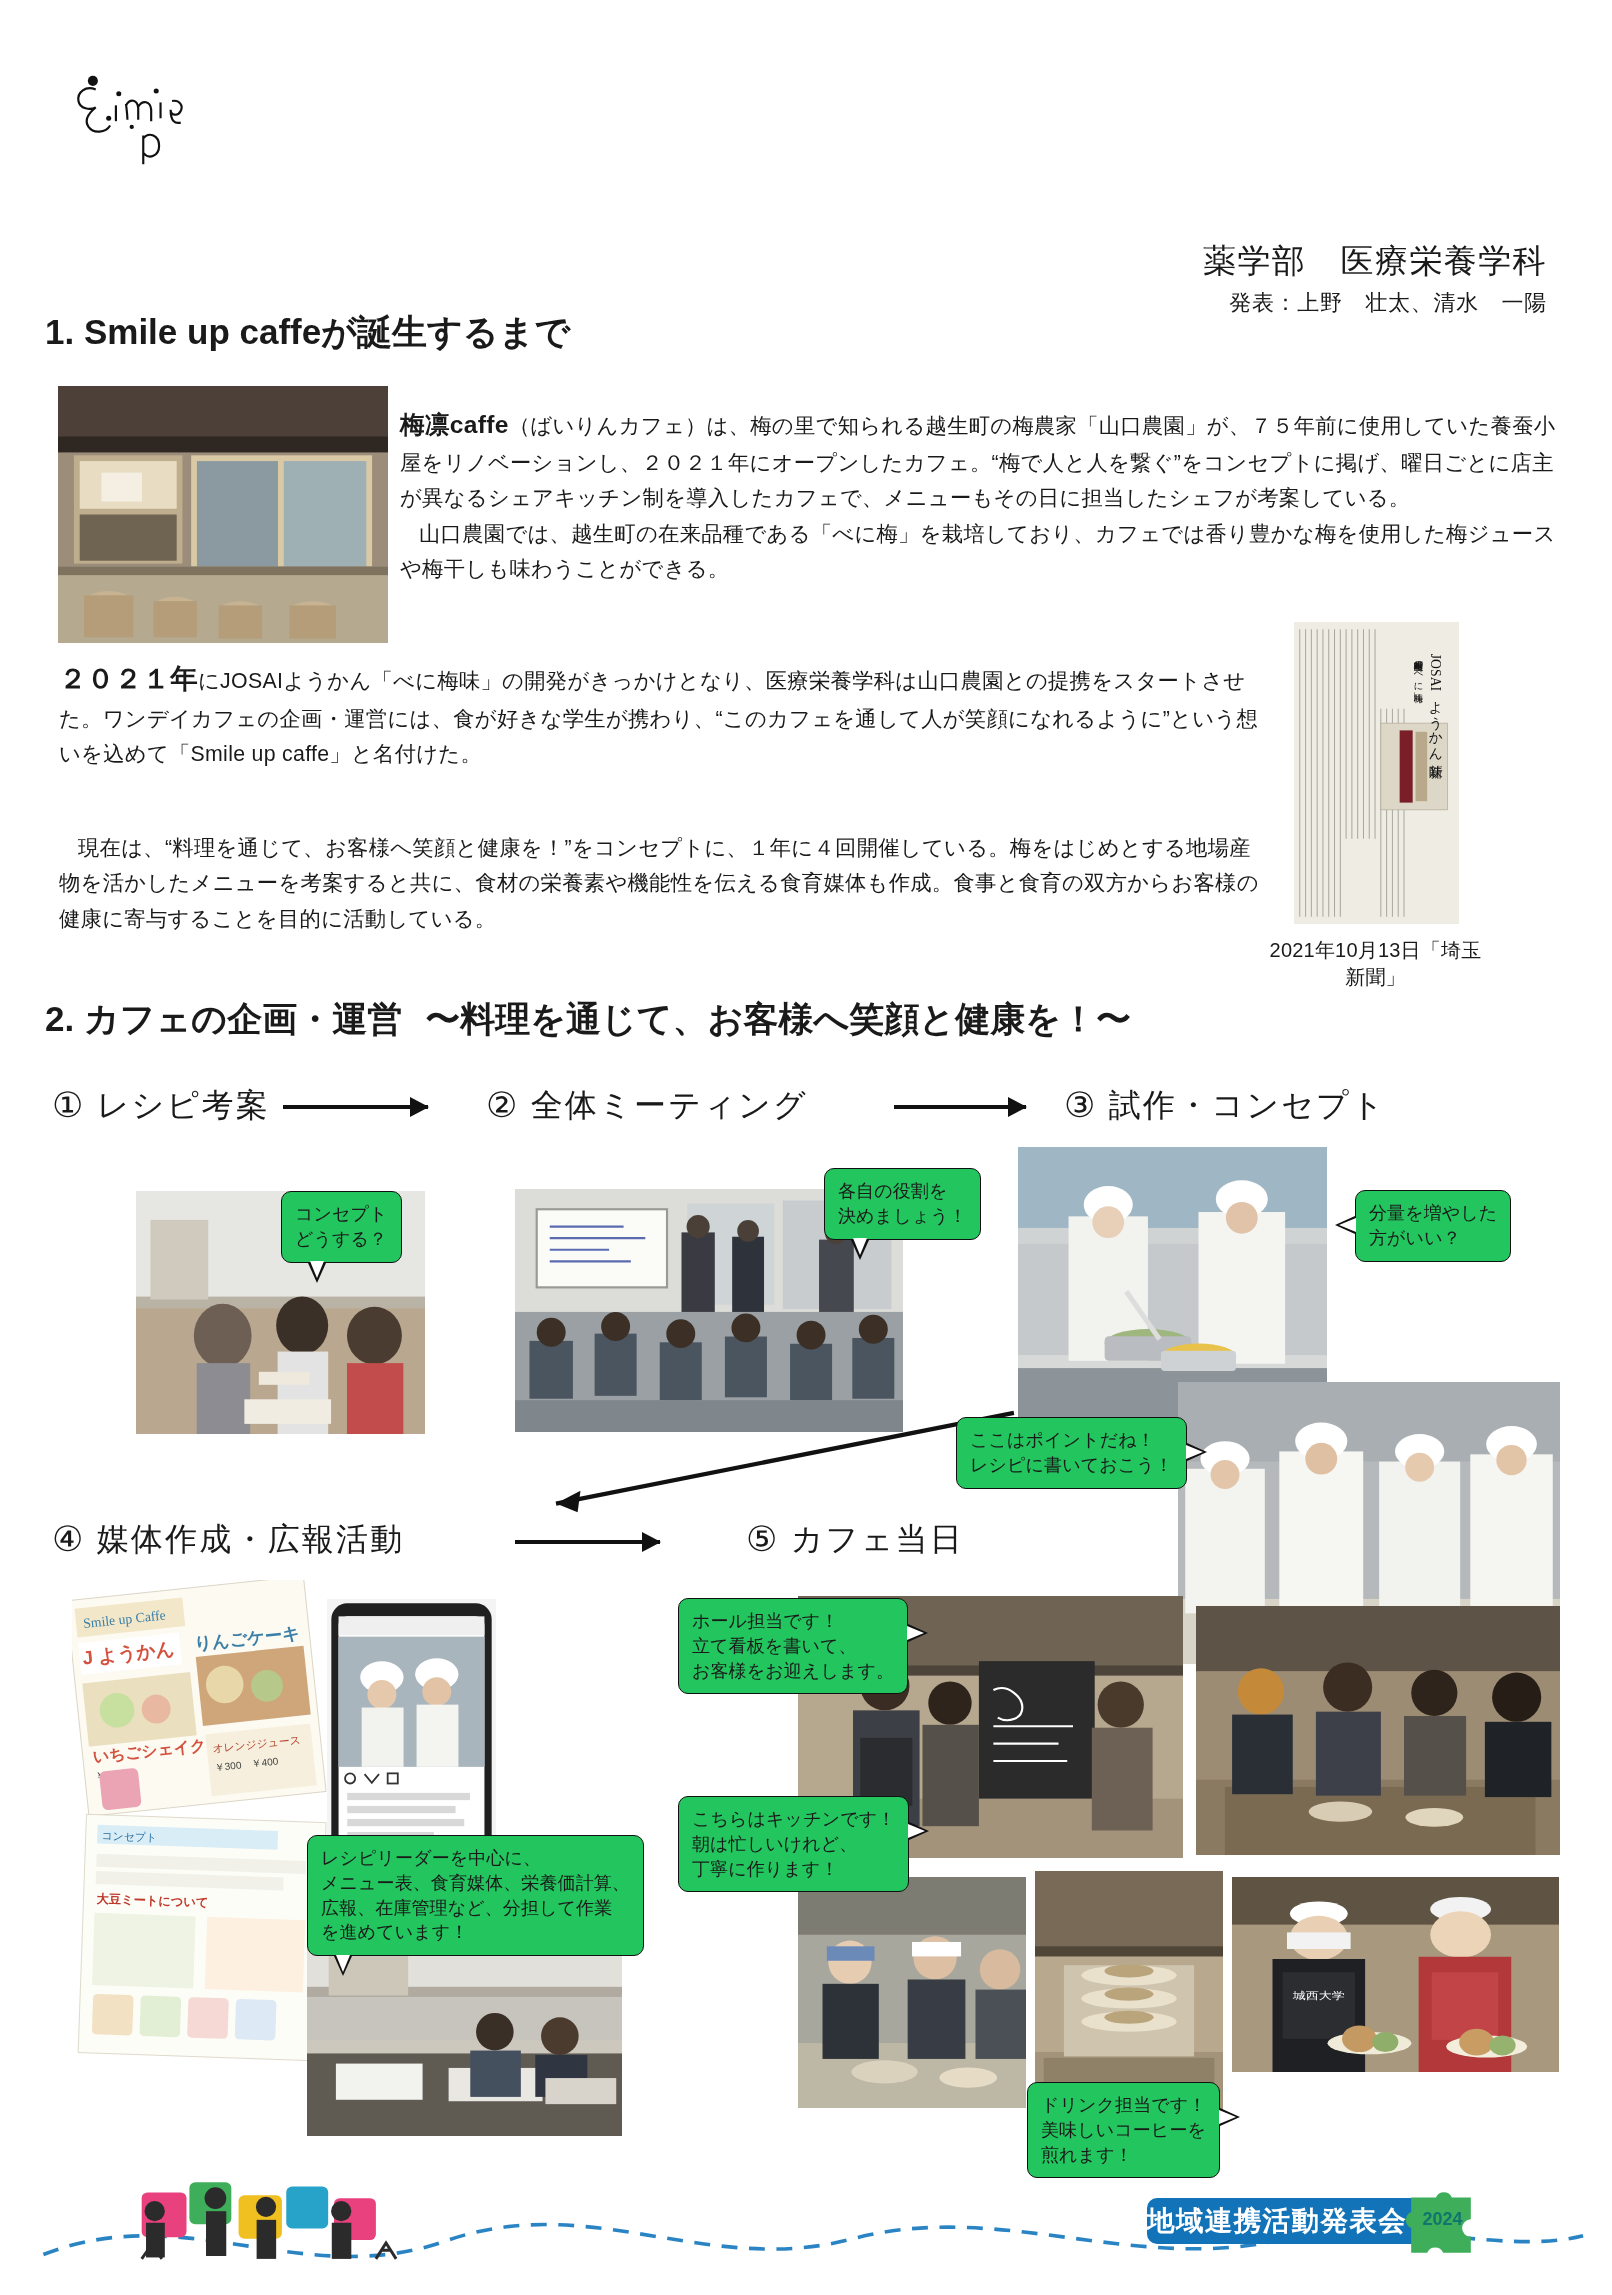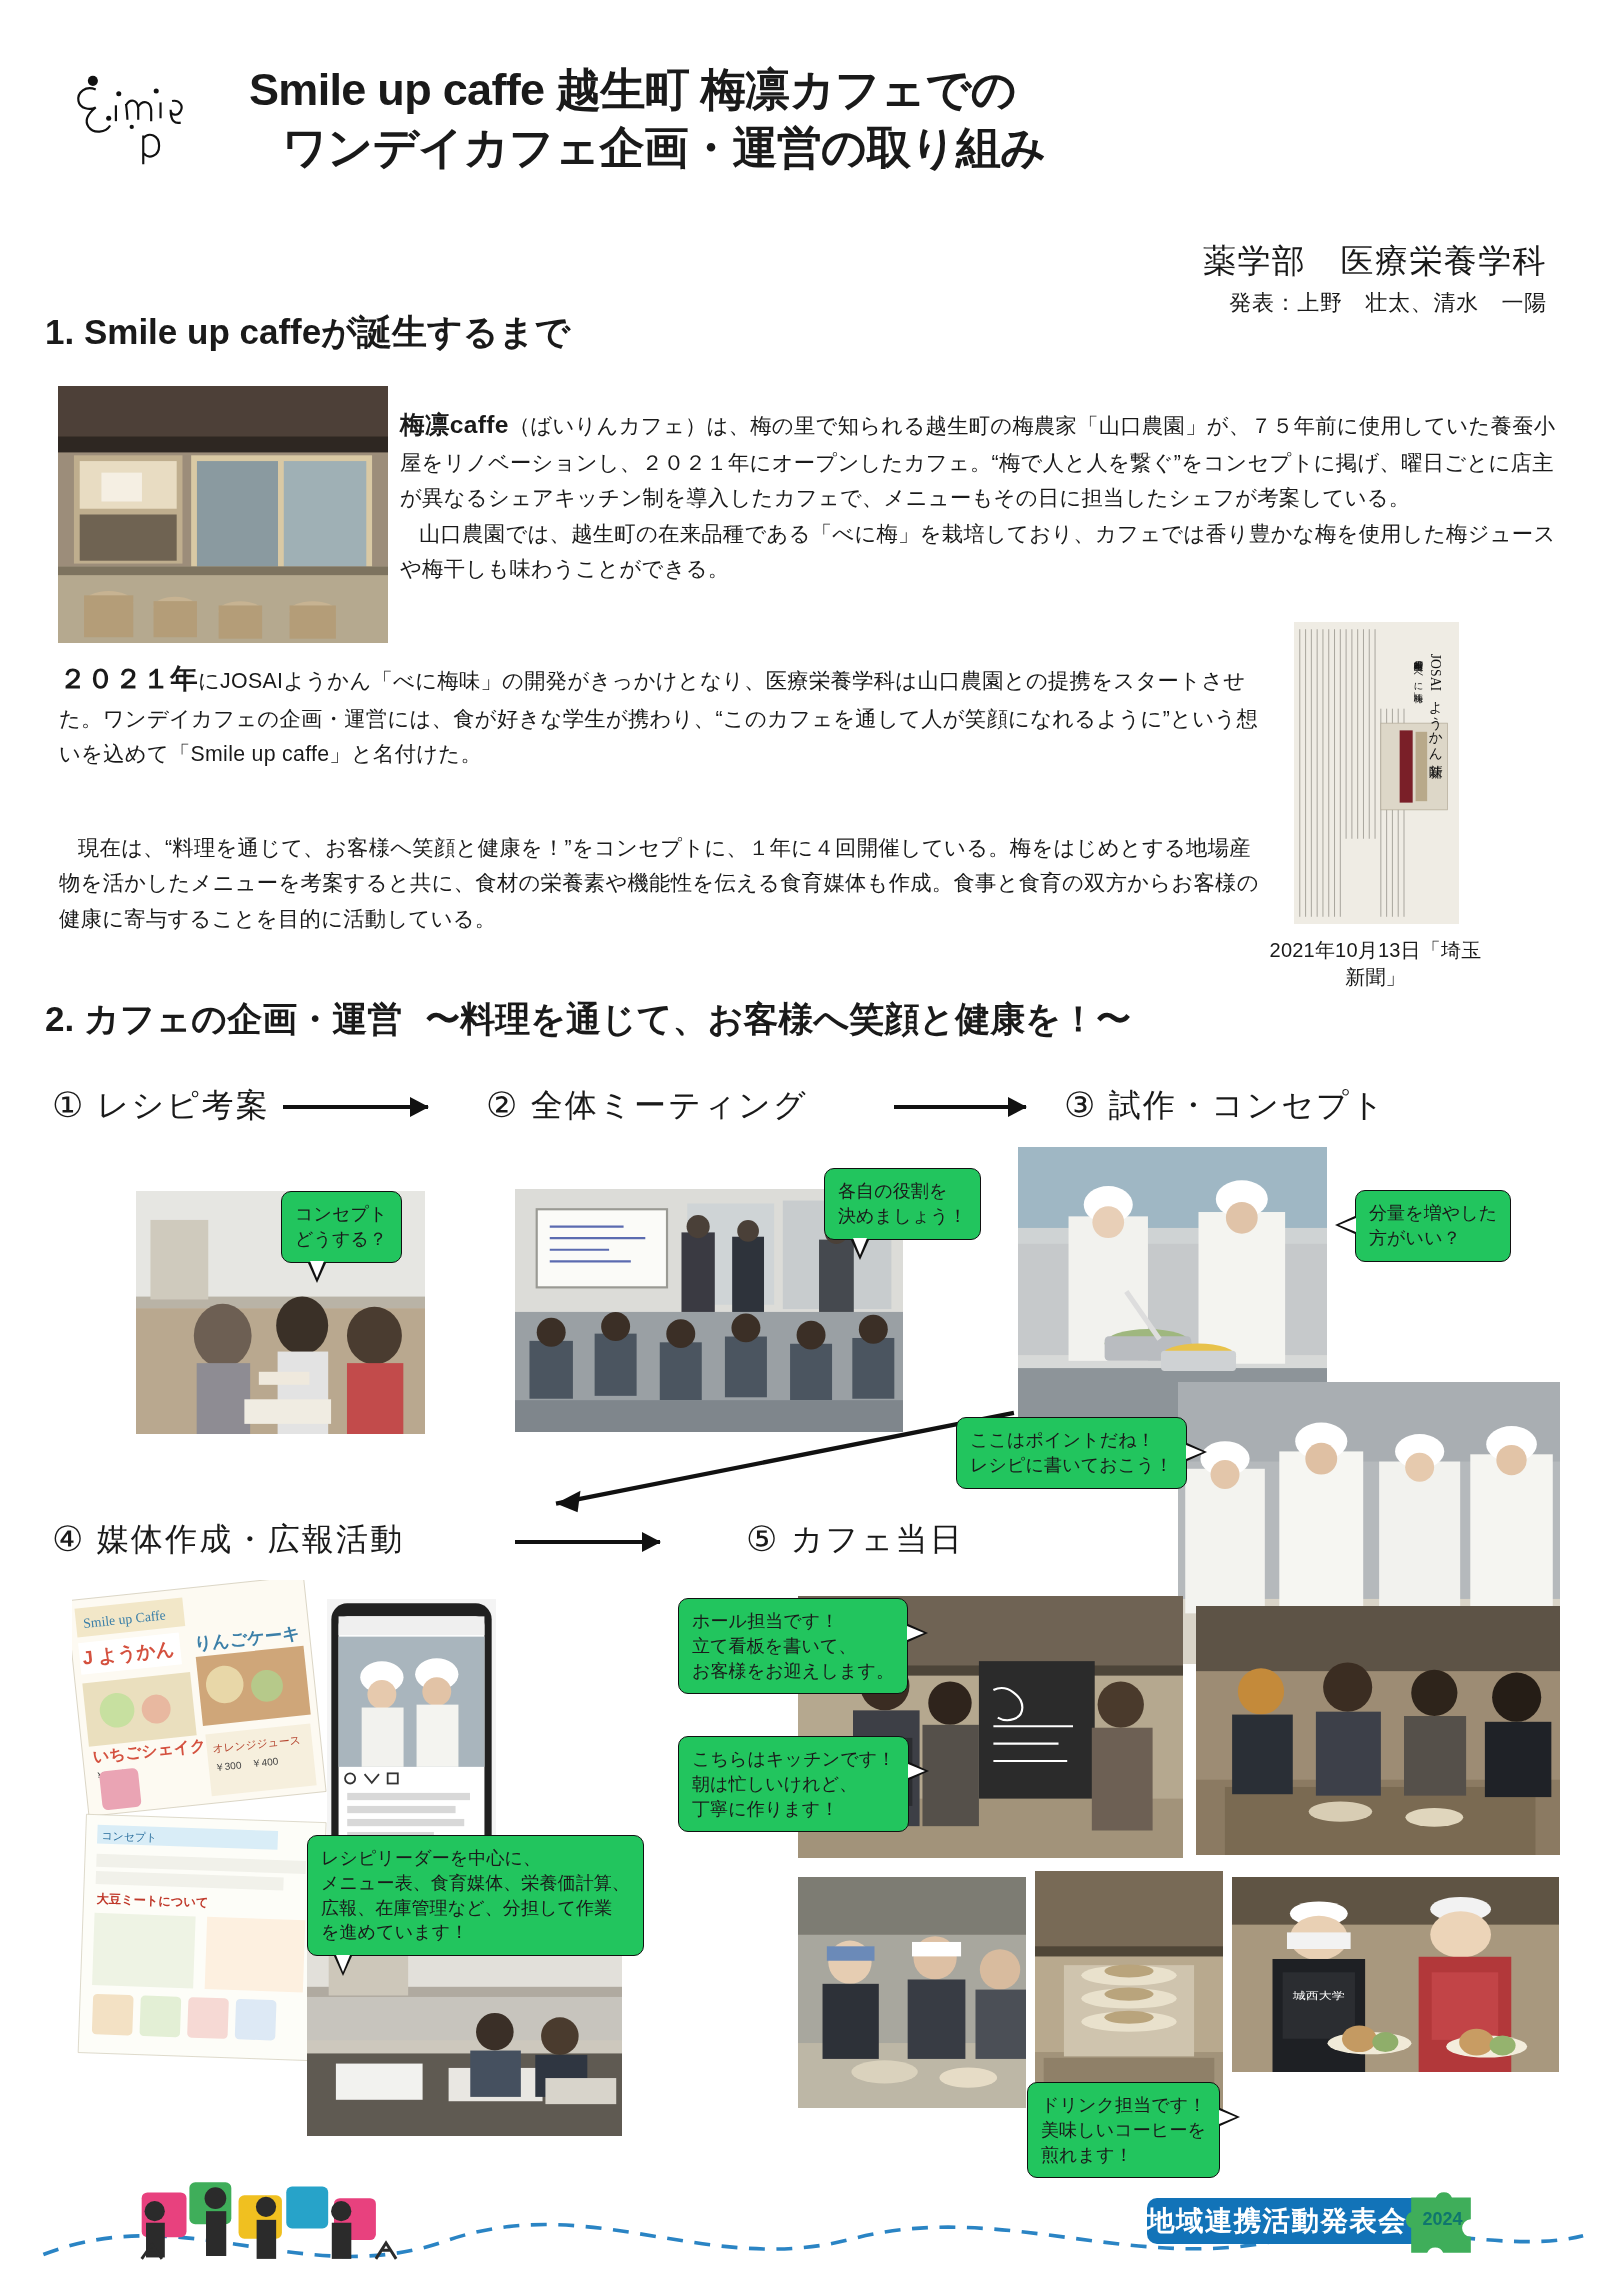--- a/index.html
+++ b/index.html
@@ -136,21 +136,21 @@
     border-right:20px solid #111; left:-21px; top:24.6px; }
   .b-left .tail2 { border-top:7.2px solid transparent; border-bottom:7.2px solid transparent;
     border-right:17.4px solid #fff; left:-16.6px; top:27px; }
 
   #b1 { left:281px; top:1191px; }
   #b2 { left:824px; top:1168px; }
   #b3 { left:1355px; top:1190px; }
   #b4 { left:956px; top:1417px; }
   #b5 { left:307px; top:1835px; font-size:18px; }
   #b6 { left:678px; top:1598px; }
-  #b7 { left:678px; top:1736px; }
+  #b7 { left:678px; top:1796px; }
   #b8 { left:1027px; top:2082px; }
 
   
   .footer-wave { position:absolute; left:0; top:2169px; width:1612px; height:127px; }
   .footer-badge {
     position:absolute; left:1147px; top:2198px; width:289px; height:46px;
     background:#1273b8; border-radius:10px; color:#fff;
     font-size:27.5px; font-weight:bold; letter-spacing:1.4px;
     display:flex; align-items:center; justify-content:flex-start;
   }
@@ -178,24 +178,20 @@
         <path d="M108 98 c0 28 0 34 0 40 M108 102 c8 -10 22 -4 22 10 c0 14 -14 20 -22 10"></path>
       </g>
       <circle cx="38" cy="22" r="7" fill="#111"></circle>
       <circle cx="60" cy="74" r="3.5" fill="#111"></circle>
       <circle cx="74" cy="40" r="3.5" fill="#111"></circle>
       <circle cx="126" cy="36" r="3.5" fill="#111"></circle>
       <circle cx="92" cy="86" r="3" fill="#111"></circle>
     </svg>
   </div>
 
-  <div class="title">
-    <span>Smile up caffe 越生町 梅凛カフェでの</span>
-    <span class="l2">ワンデイカフェ企画・運営の取り組み</span>
-  </div>
 
   <div class="dept">薬学部　医療栄養学科</div>
   <div class="presenter">発表：上野　壮太、清水　一陽</div>
 
   <div class="sec-h" id="sec1-h">1. Smile up caffeが誕生するまで</div>
 
   <div class="photo" id="cafe-photo">
     <svg class="ph-inner" viewBox="0 0 456 356" preserveAspectRatio="none">
       <rect width="456" height="356" fill="#9c8d7a"></rect>
       <rect x="0" y="0" width="456" height="86" fill="#4d4038"></rect>

